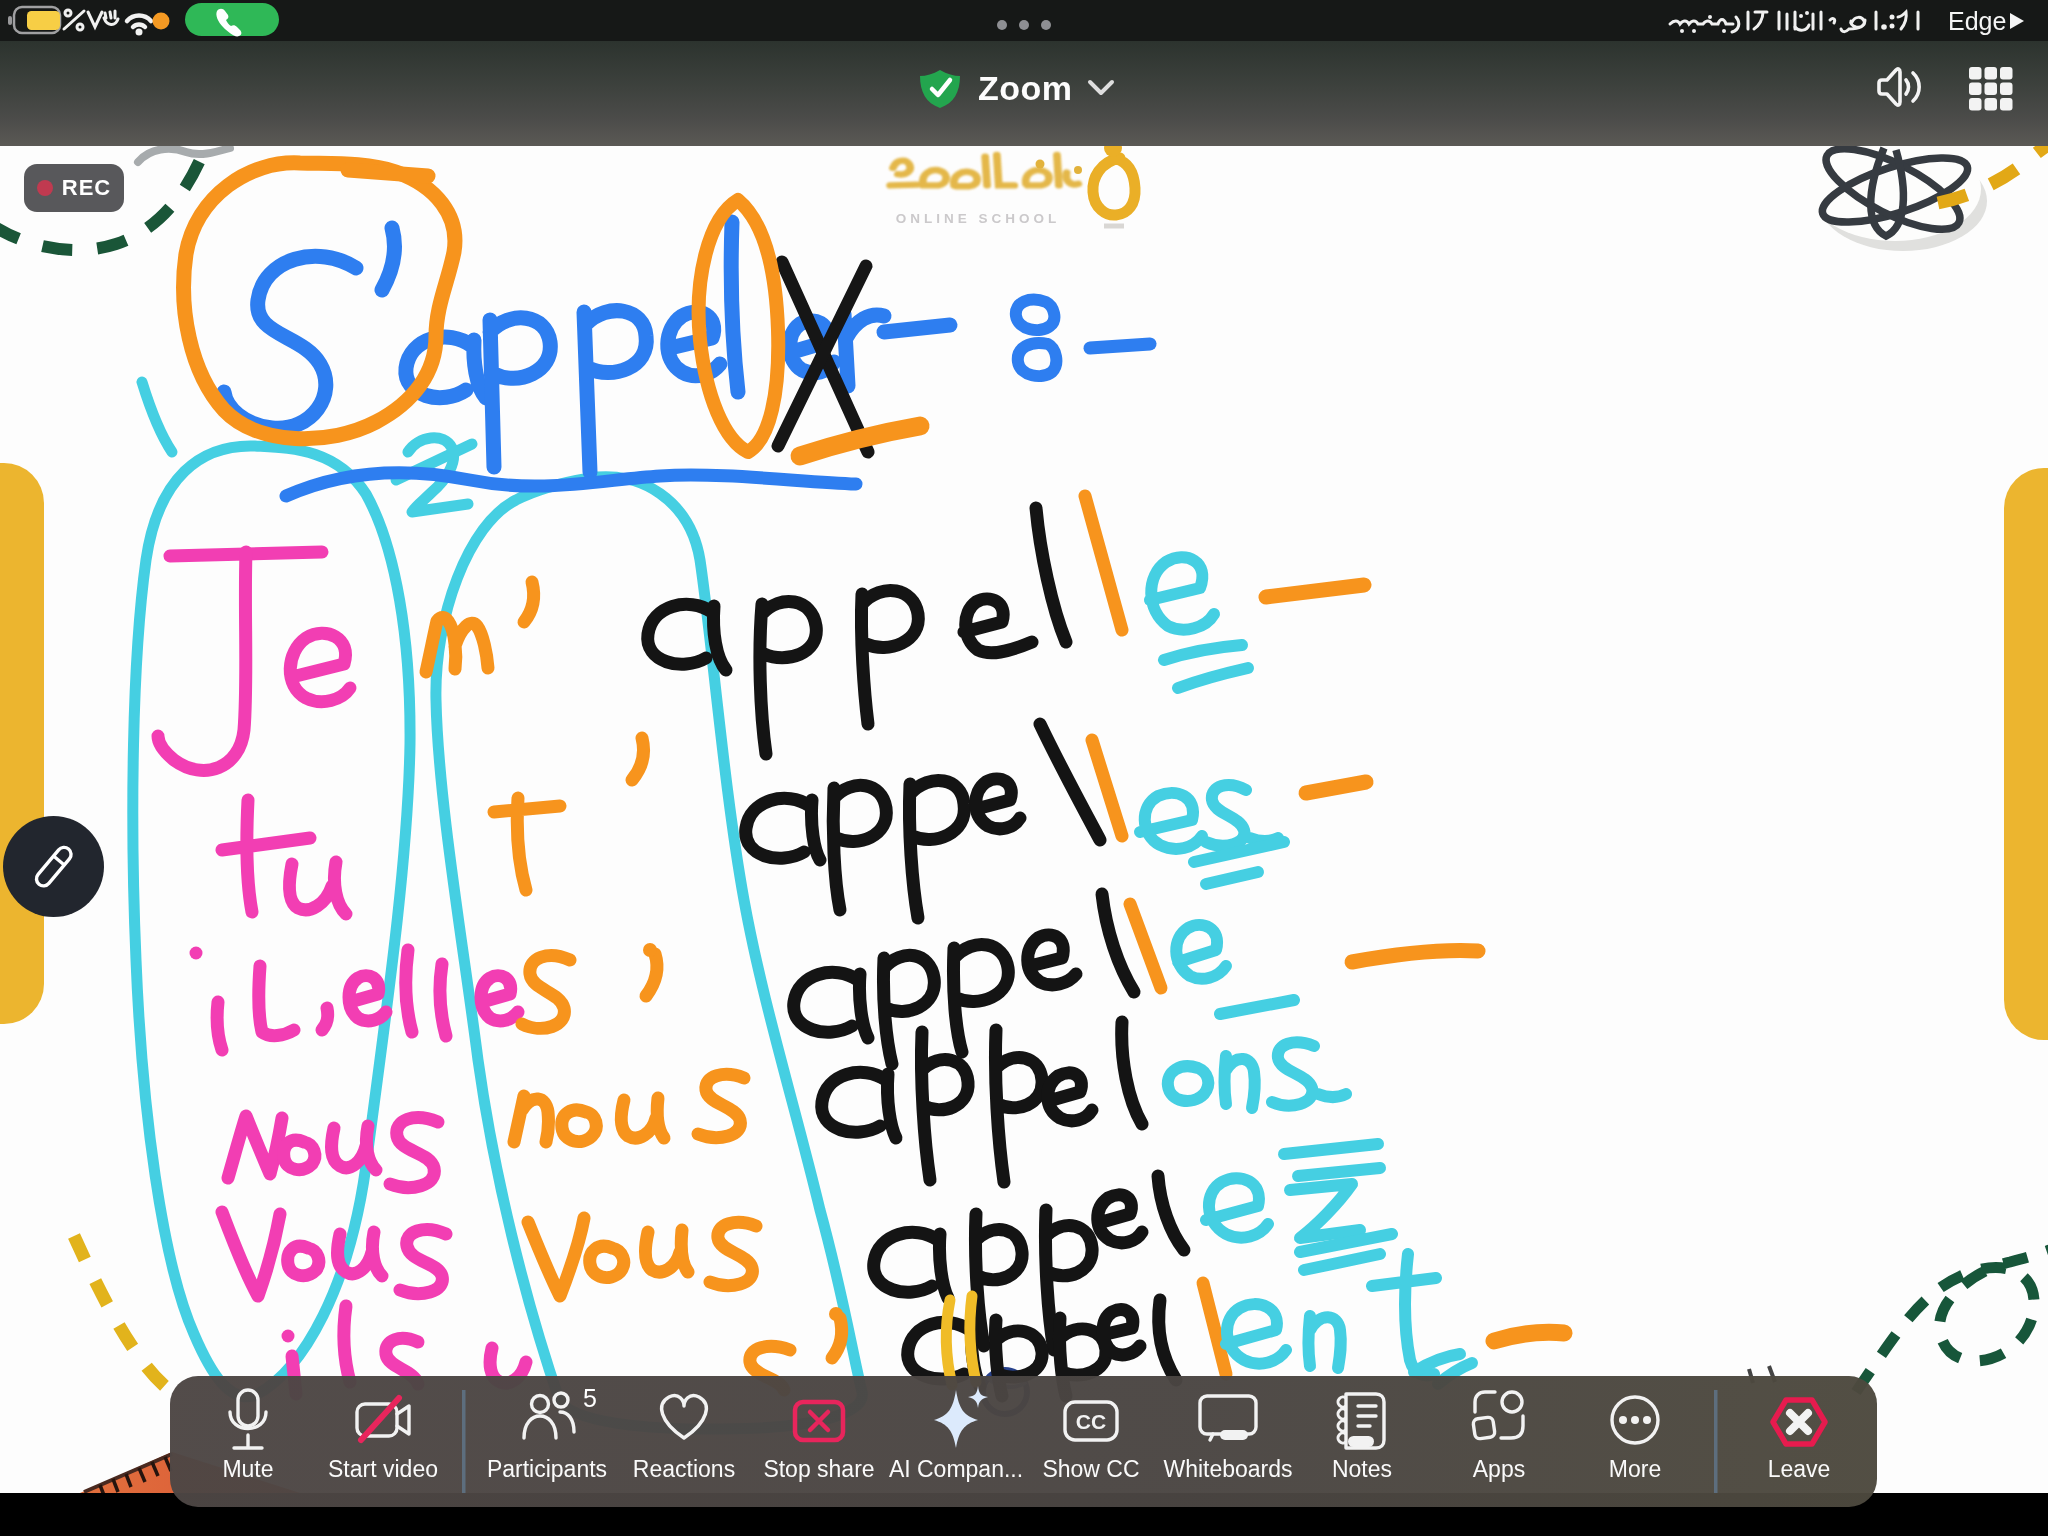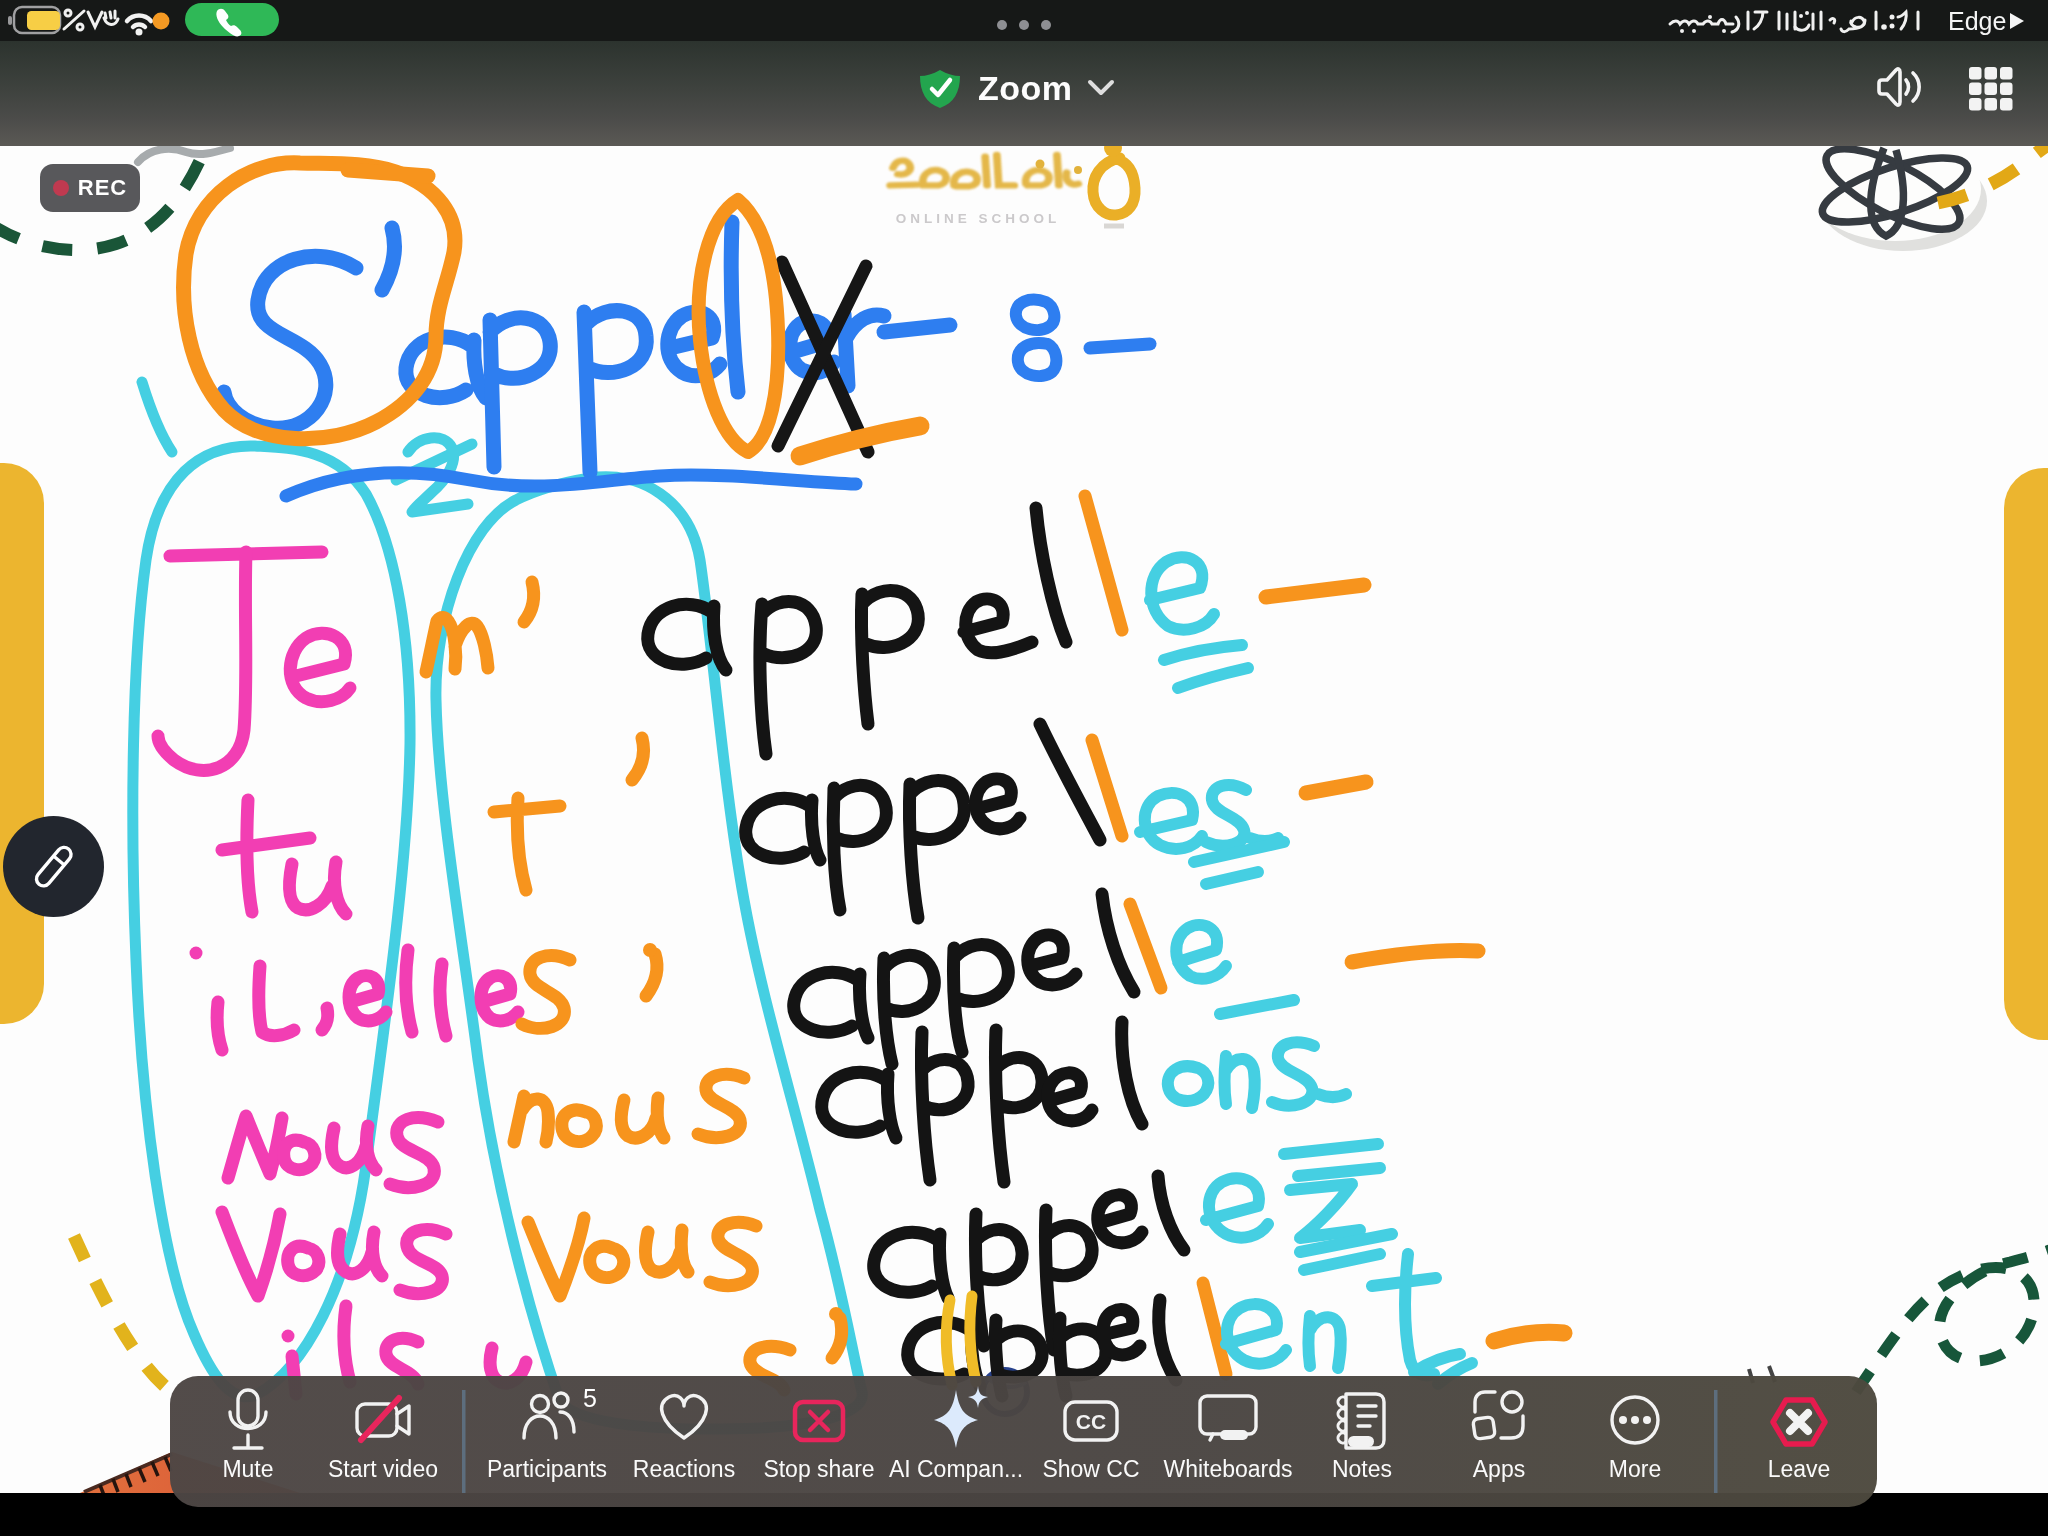--- a/index.html
+++ b/index.html
@@ -3,21 +3,21 @@
 <meta charset="utf-8">
 <style>
   html,body{margin:0;padding:0;}
   body{width:2048px;height:1536px;position:relative;overflow:hidden;
        font-family:"Liberation Sans",sans-serif;background:#fff;}
   #board{position:absolute;left:0;top:0;width:2048px;height:1536px;background:#fdfdfd;}
   #statusbar{position:absolute;left:0;top:0;width:2048px;height:41px;background:#161817;}
   #header{position:absolute;left:0;top:41px;width:2048px;height:105px;
           background:linear-gradient(180deg,#2c332e 0%,#3e423e 45%,#4c4c4a 75%,#5b5955 100%);}
   #blackbottom{position:absolute;left:0;top:1493px;width:2048px;height:43px;background:#000;}
-  #recpill{position:absolute;left:40px;top:164px;width:100px;height:48px;border-radius:13px;
+  #recpill{position:absolute;left:24px;top:164px;width:100px;height:48px;border-radius:13px;
            background:#58585b;display:flex;align-items:center;justify-content:center;}
   #recpill .dot{width:16px;height:16px;border-radius:50%;background:#c03a50;margin-right:9px;}
   #recpill .txt{color:#fff;font-size:22px;font-weight:bold;letter-spacing:1px;}
   #fab{position:absolute;left:3px;top:816px;width:101px;height:101px;border-radius:50%;
        background:#22262e;}
   #toolbar{position:absolute;left:170px;top:1376px;width:1707px;height:131px;border-radius:28px;
            background:linear-gradient(90deg,rgba(77,70,68,0.97) 0%,rgba(74,69,66,0.97) 60%,rgba(77,73,62,0.97) 100%);}
 </style>
 </head>
 <body>

